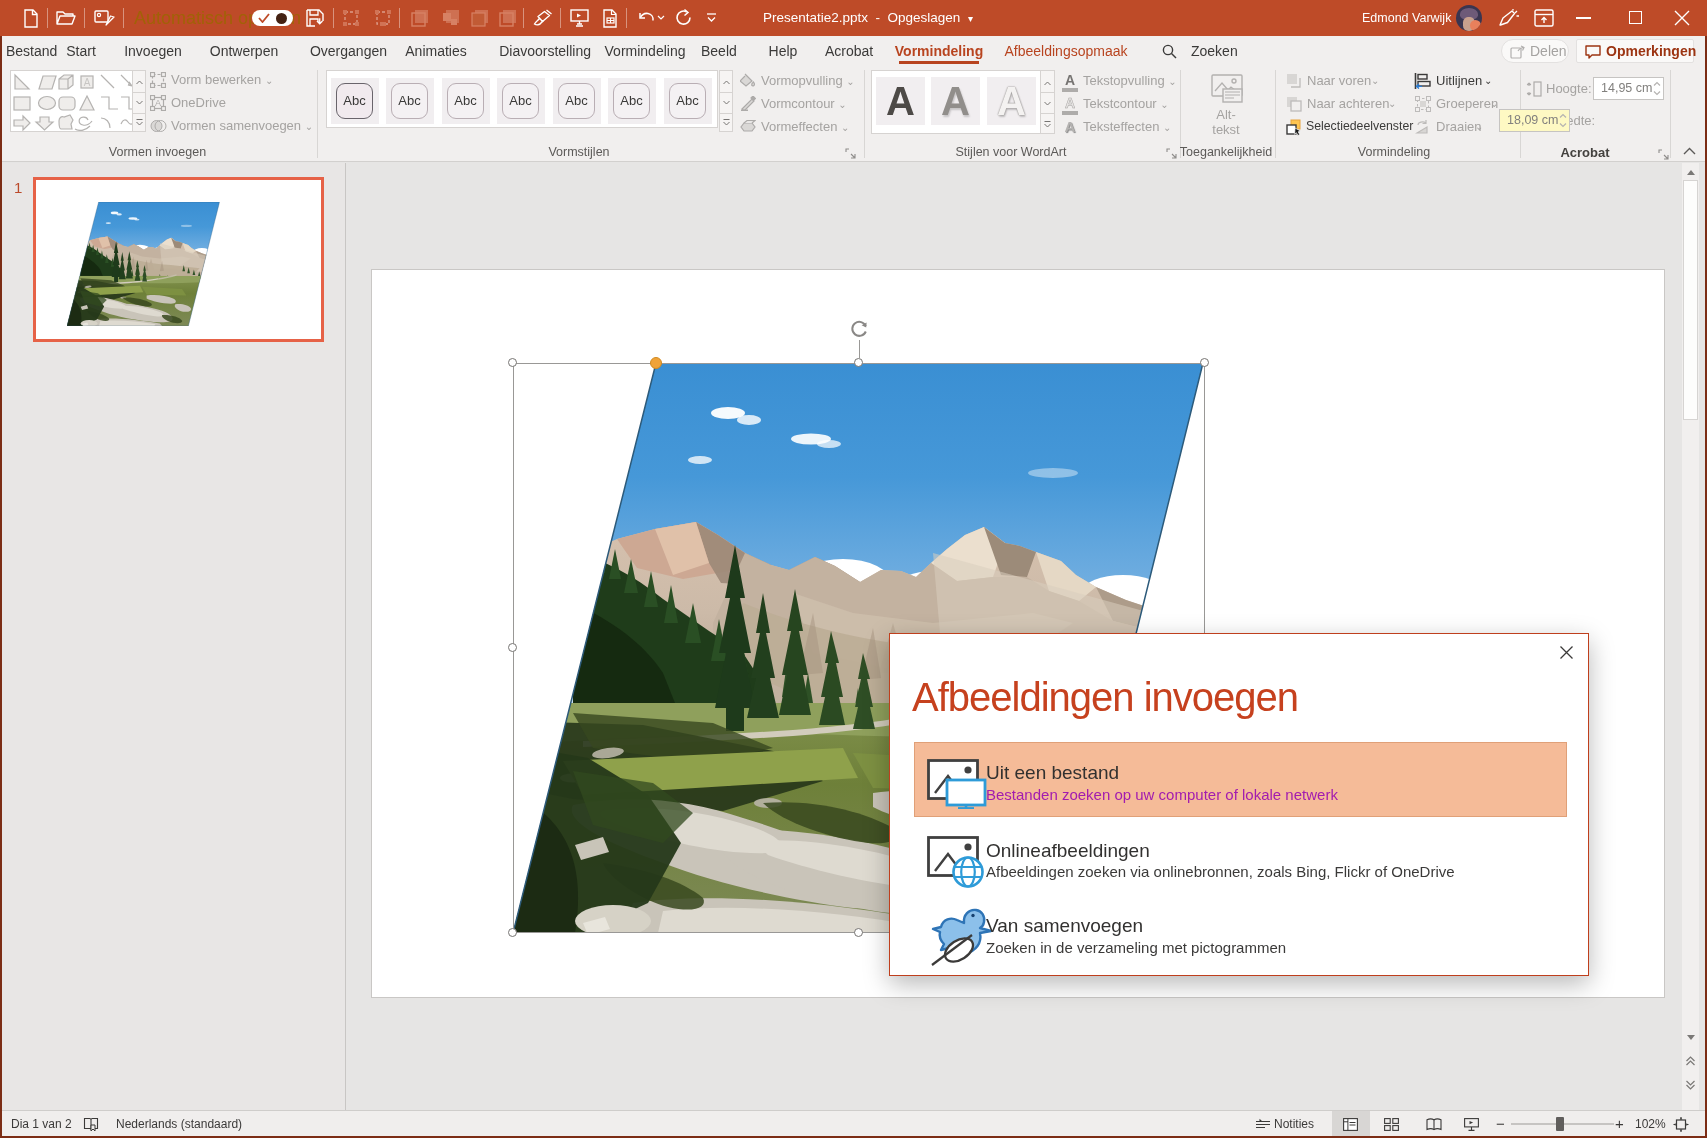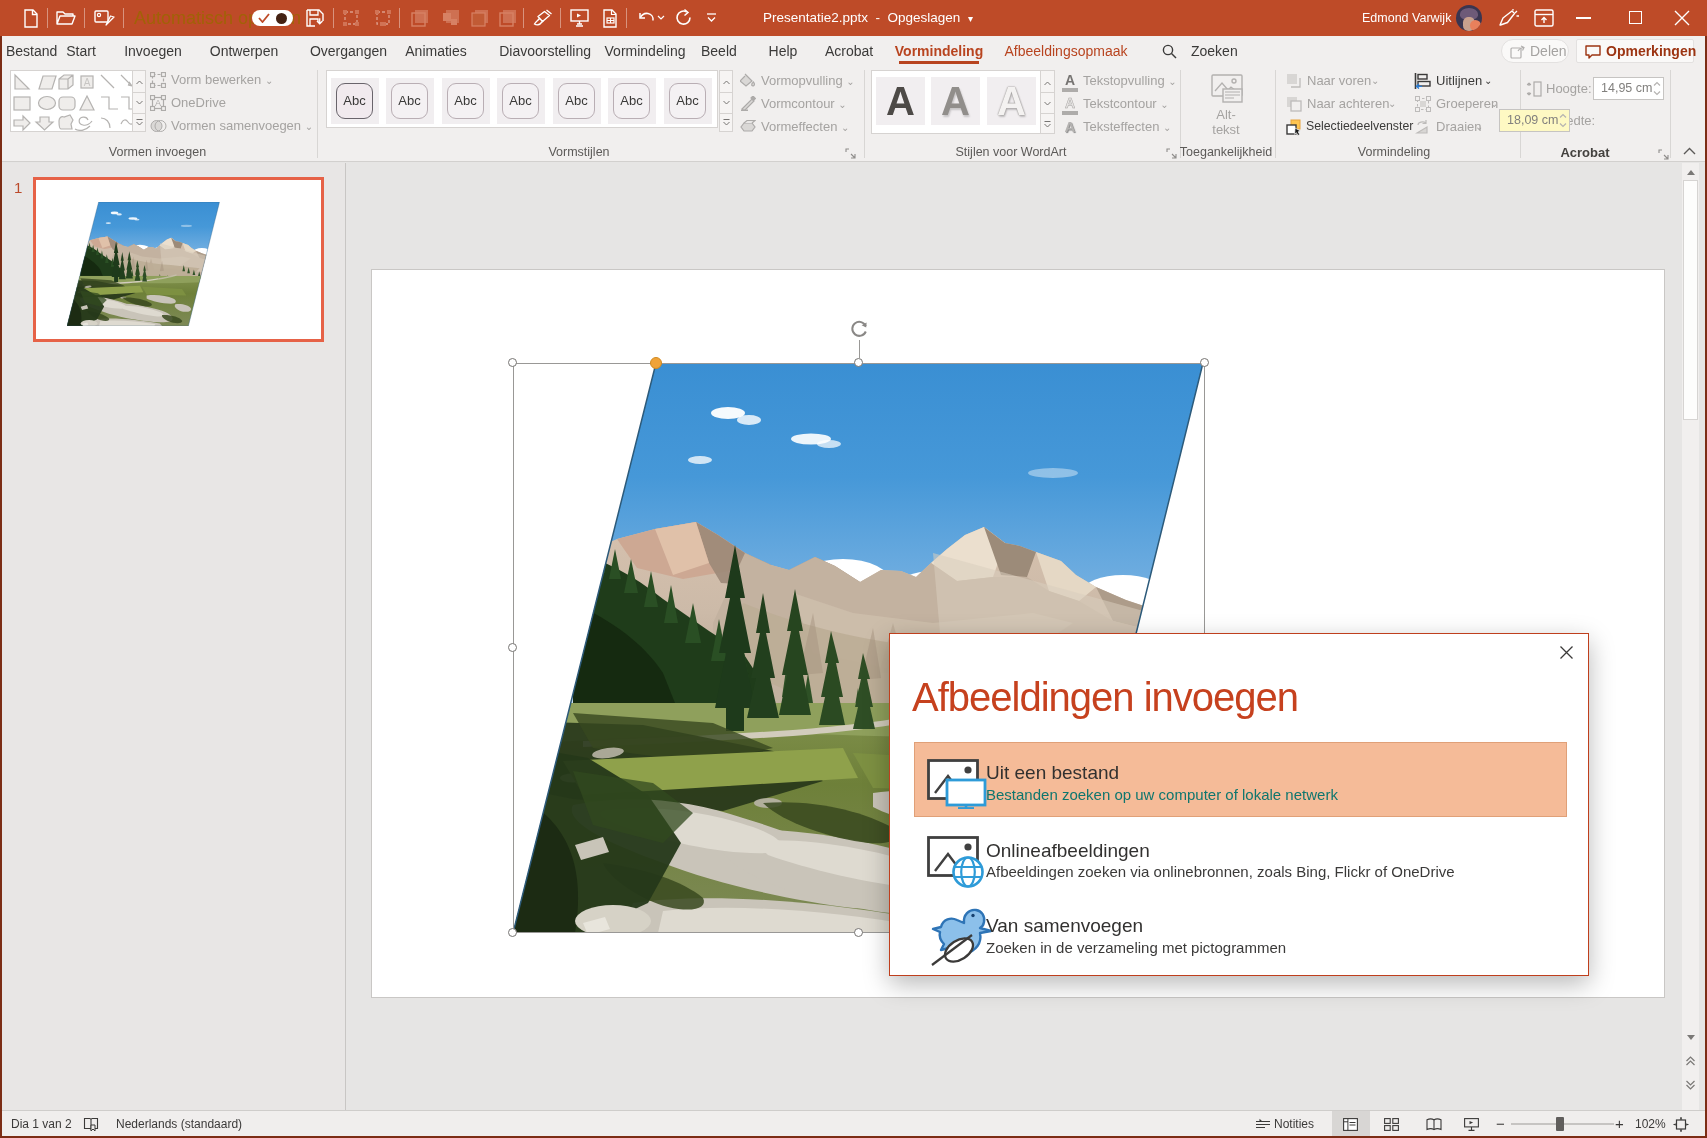--- a/index.html
+++ b/index.html
@@ -640,21 +640,21 @@
 
   <svg class="a" style="left:37px;top:125px" width="75" height="50" viewBox="0 0 75 50">
     <rect x="1.5" y="1.5" width="49" height="38" fill="#fff" stroke="#404040" stroke-width="2.8"></rect>
     <circle cx="41" cy="11" r="3.6" fill="#404040"></circle>
     <path d="M8 34L21 17l12 16" fill="none" stroke="#404040" stroke-width="2.4"></path>
     <rect x="20" y="21" width="38" height="25" fill="#fff" stroke="#2E9BD8" stroke-width="2.8"></rect>
     <path d="M39 46v3.4" stroke="#2E9BD8" stroke-width="2.6"></path>
     <path d="M31 49.2h16" stroke="#2E9BD8" stroke-width="2.2"></path>
   </svg>
   <div class="a" style="left:96px;top:128px;font-size:19px;color:#323130">Uit een bestand</div>
-  <div class="a" style="left:96px;top:152px;font-size:15px;color:#0f766e">Bestanden zoeken op uw computer of lokale netwerk</div>
+  <div class="a" style="left:96px;top:152px;font-size:15px;color:#a21caf">Bestanden zoeken op uw computer of lokale netwerk</div>
 
   <svg class="a" style="left:37px;top:202px" width="75" height="53" viewBox="0 0 75 53">
     <rect x="1.5" y="1.5" width="49" height="38" fill="#fff" stroke="#404040" stroke-width="2.8"></rect>
     <circle cx="41" cy="11" r="3.6" fill="#404040"></circle>
     <path d="M8 35L21 18l12 16" fill="none" stroke="#404040" stroke-width="2.4"></path>
     <circle cx="41" cy="36" r="14.5" fill="#fff" stroke="#2E9BD8" stroke-width="2.6"></circle>
     <ellipse cx="41" cy="36" rx="6.8" ry="14.5" fill="none" stroke="#2E9BD8" stroke-width="2.2"></ellipse>
     <path d="M27.5 31h27M27.5 41h27" stroke="#2E9BD8" stroke-width="2.2"></path>
   </svg>
   <div class="a" style="left:96px;top:206px;font-size:19px;color:#323130">Onlineafbeeldingen</div>

